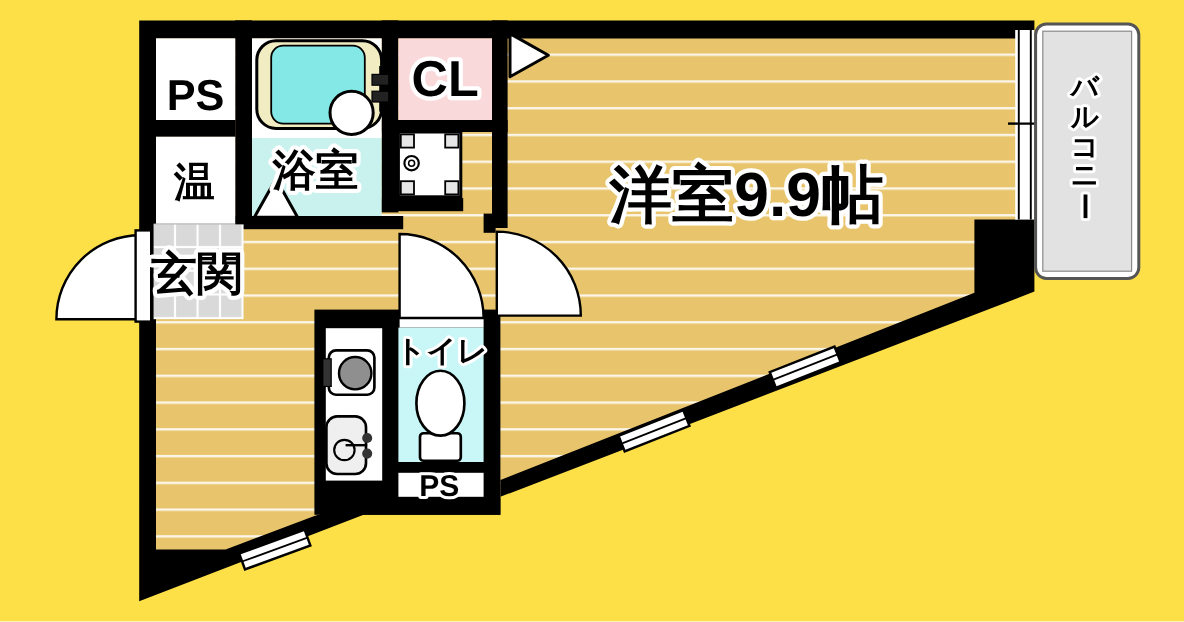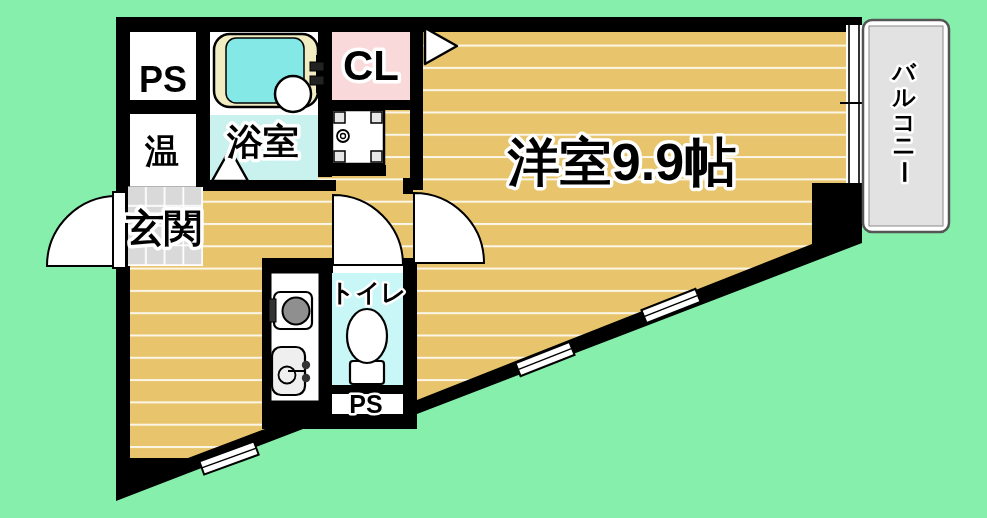--- a/index.html
+++ b/index.html
@@ -1,16 +1,16 @@
 <!DOCTYPE html>
 <html><head>
 <meta charset="utf-8">
 <style>
   html,body{margin:0;padding:0;background:#fff;}
-  .plan-wrap{width:987px;height:518px;position:relative;background:#86efac;overflow:hidden;}
+  .plan-wrap{width:987px;height:518px;position:relative;background:#fde047;overflow:hidden;}
   svg{display:block;}
   .lbl{font-family:"Liberation Sans","DejaVu Sans",sans-serif;font-weight:600;fill:#000;
        stroke:#fff;stroke-width:7px;paint-order:stroke;stroke-linejoin:round;text-anchor:middle;}
   .lbl-small{stroke-width:5px;}
 </style>
 </head>
 <body>
 
 <div class="plan-wrap">
 <svg width="987" height="518" viewBox="0 0 987 518">

